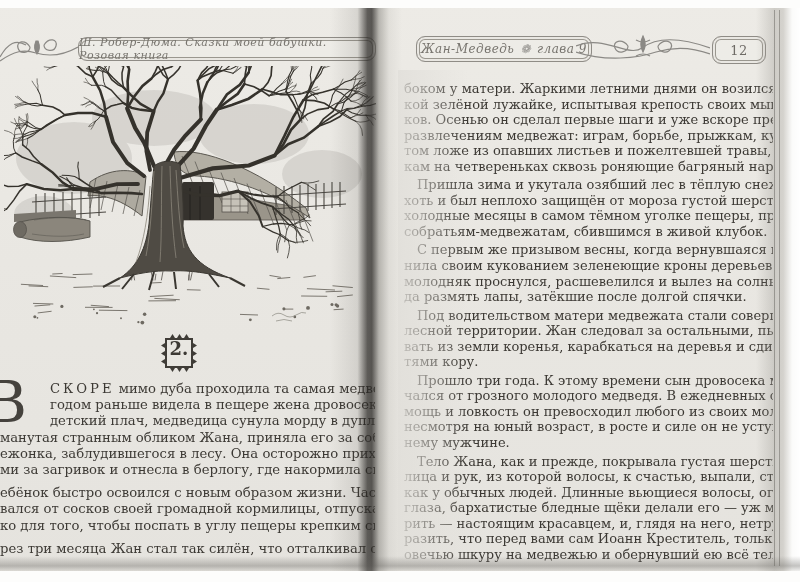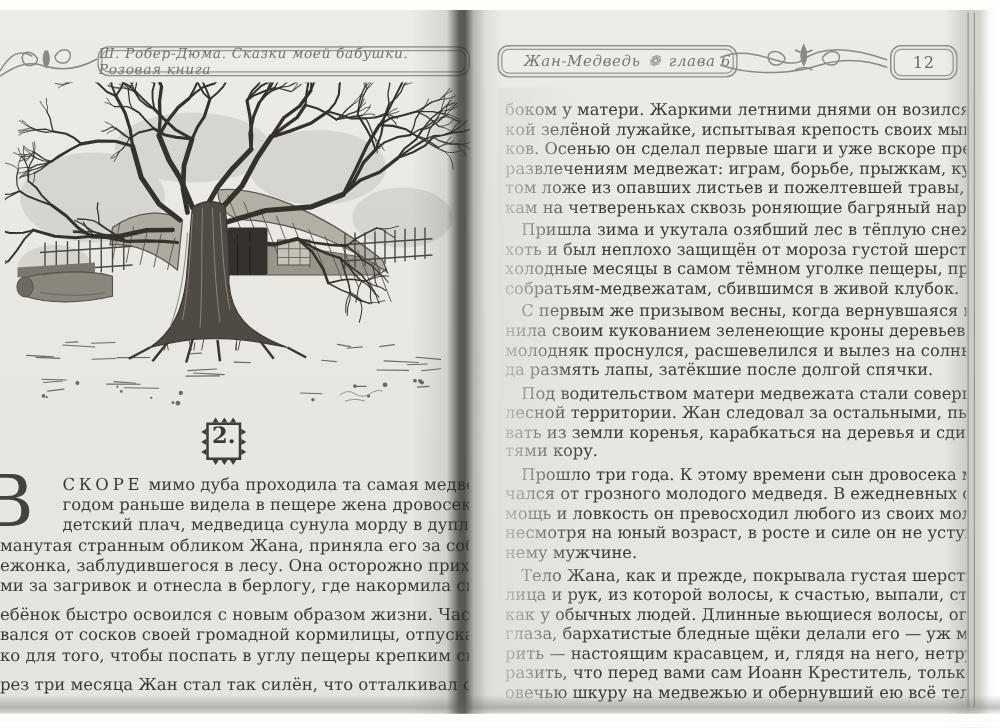--- a/index.html
+++ b/index.html
@@ -9,21 +9,21 @@
   .page{position:absolute;top:0;height:582px;}
   .page-left{left:0;width:390px;}
   .page-right{left:398px;width:380px;}
 
   
   .banner-box{position:absolute;border:1px solid #8f8c86;border-radius:9px;
       box-shadow:inset 0 0 0 2px #e9e7e2, inset 0 0 0 3px #9a978f;
       display:flex;align-items:center;justify-content:center;
       color:#77746e;font-style:italic;letter-spacing:0.5px;background:rgba(238,236,231,.6);}
   .banner-left-box{left:78px;top:37px;width:296px;height:22px;font-size:11px;}
-  .banner-right-box{left:0;top:36px;width:174px;height:24px;font-size:12px;padding-left:16px;}
+  .banner-right-box{left:18px;top:36px;width:174px;height:24px;font-size:12px;}
   .pageno-box{left:314px;top:36px;width:52px;height:26px;font-size:13px;font-style:normal;color:#6e6b66;}
   .flourish{position:absolute;}
 
   
   .badge{position:absolute;left:158px;top:332px;width:42px;height:42px;}
   .badge span{position:absolute;left:0;top:6px;width:100%;text-align:center;
       font-size:18px;font-weight:bold;color:#3c3934;}
 
   
   .text{position:absolute;color:#3c3934;}
@@ -719,21 +719,21 @@
       <div class="para">
           <div class="line">рез три месяца Жан стал так силён, что отталкивал своих свод-</div>
         </div>
     </div>
   </div>
 
   <div class="page page-right">
     <div class="banner-box banner-right-box">
       <span>Жан-Медведь</span>
       <span style="margin:0 6px;color:#8b8985">❁</span>
-      <span>глава 6</span>
+      <span>глава 9</span>
     </div>
     <svg class="flourish" style="left:178px;top:32px" width="134" height="34" viewBox="0 0 134 34">
       <g stroke="#8b8985" stroke-width="1.2" fill="none">
         <path d="M0,14 C28,2 52,26 66,16 C82,4 106,6 134,16"></path>
         <path d="M0,20 C30,30 62,26 80,20 C100,14 118,16 134,22"></path>
         <path d="M52,14 c-6,-8 -16,-5 -13,2 c3,7 13,4 13,-2"></path>
         <path d="M82,14 c6,-8 16,-5 13,2 c-3,7 -13,4 -13,-2"></path>
         <path d="M67,4 c-3,6 -3,11 0,16 c3,-5 3,-10 0,-16 z" fill="#8b8985"></path>
         <path d="M60,8 q7,4 14,0 M60,24 q7,-4 14,0"></path>
       </g>

